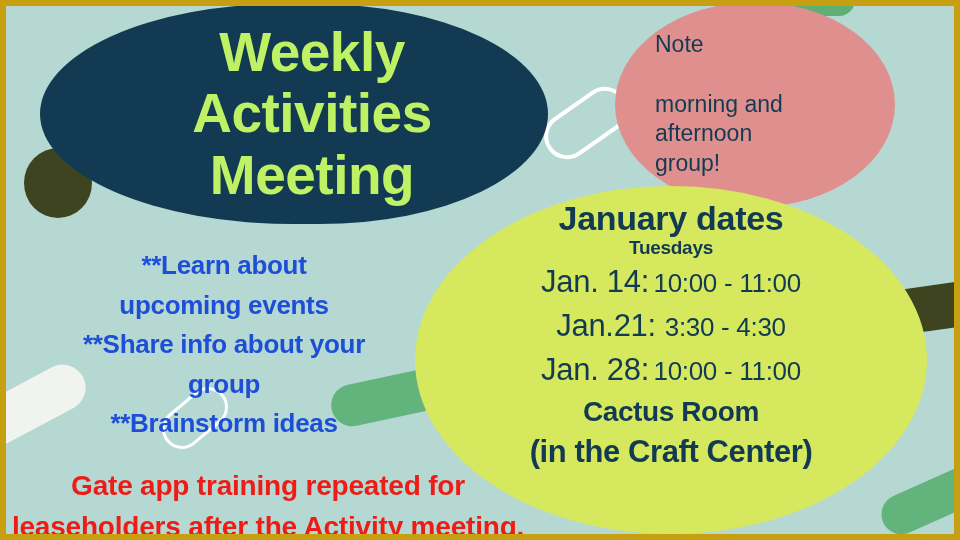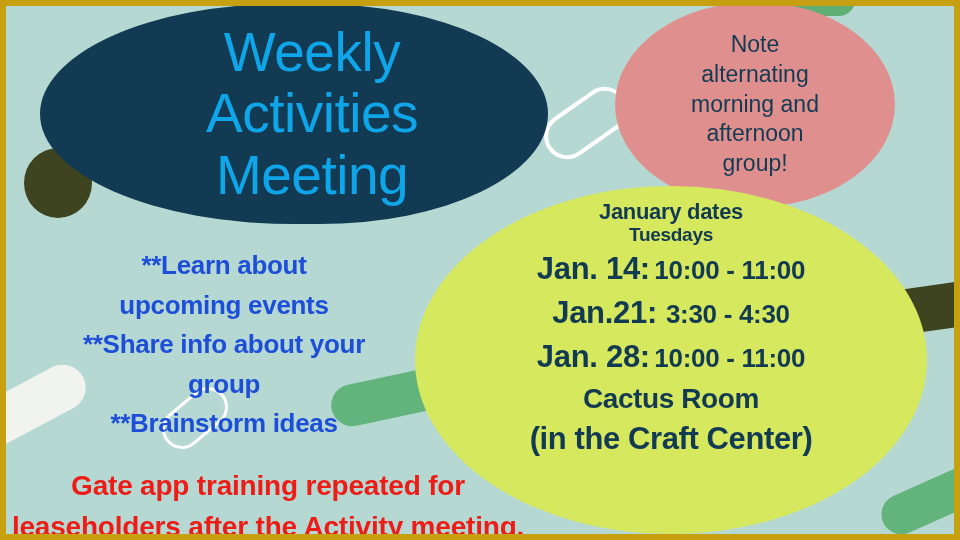--- a/index.html
+++ b/index.html
@@ -117,23 +117,23 @@
     left: 40px; top: 4px;
     width: 508px; height: 220px;
     background: #123A52;
     border-radius: 48% 46% 45% 50% / 50% 50% 50% 50%;
     z-index: 10;
     display: flex;
     align-items: center;
     justify-content: center;
   }
   #title-text {
-    color: #0ea5e9;
+    color: #bef264;
     font-size: 55px;
-    font-weight: normal;
+    font-weight: bold;
     line-height: 1.12;
     text-align: center;
     letter-spacing: -0.5px;
     width: 100%;
     padding-left: 36px;
     box-sizing: border-box;
   }
   #title-text .tline { display: block; }
 
   
@@ -145,21 +145,21 @@
     border-radius: 50%;
     z-index: 11;
     display: flex;
     align-items: center;
     justify-content: center;
   }
   #note-text {
     color: #123A52;
     font-size: 23px;
     line-height: 1.30;
-    text-align: center;
+    text-align: left;
     width: 200px;
   }
 
   
   #dates-ellipse {
     position: absolute;
     left: 415px; top: 186px;
     width: 512px; height: 348px;
     background: #D6E85E;
     border-radius: 50%;
@@ -169,33 +169,33 @@
     position: absolute;
     left: 415px; top: 186px;
     width: 512px; height: 348px;
     z-index: 20;
     color: #123A52;
     text-align: center;
     padding-top: 14px;
     box-sizing: border-box;
   }
   .dates-h1 {
-    font-size: 22px;
+    font-size: 34px;
     font-weight: bold;
     line-height: 1.08;
     letter-spacing: -0.3px;
   }
   .dates-h2 {
     font-size: 19px;
     font-weight: bold;
     line-height: 1.20;
     letter-spacing: -0.3px;
   }
   .date-row {
-    font-weight: bold;
+    font-weight: normal;
     line-height: 1.42;
     white-space: nowrap;
     text-align: center;
   }
   .date-label { font-size: 31px; letter-spacing: -0.3px; }
   .date-time  { font-size: 26px; letter-spacing: -0.3px; }
   .dates-room {
     font-size: 28px;
     font-weight: bold;
     line-height: 1.12;
@@ -258,21 +258,21 @@
     <div id="title-text">
       <span class="tline">Weekly</span>
       <span class="tline">Activities</span>
       <span class="tline">Meeting</span>
     </div>
   </div>
 
   <div id="note-ellipse">
     <div id="note-text">
       <span>Note</span><br>
-      <span>alternating</span><br>
+      <br>
       <span>morning and</span><br>
       <span>afternoon</span><br>
       <span>group!</span>
     </div>
   </div>
 
   <div id="dates-ellipse"></div>
   <div id="dates-inner">
     <div class="dates-h1">January dates</div>
     <div class="dates-h2">Tuesdays</div>

